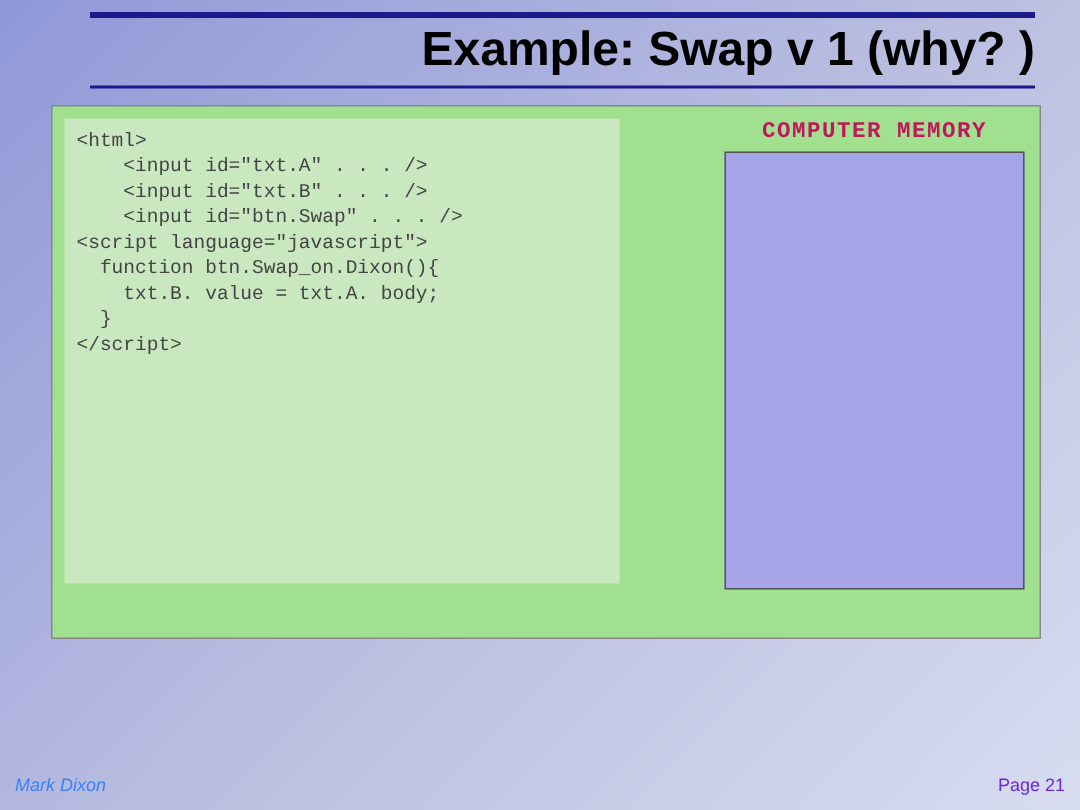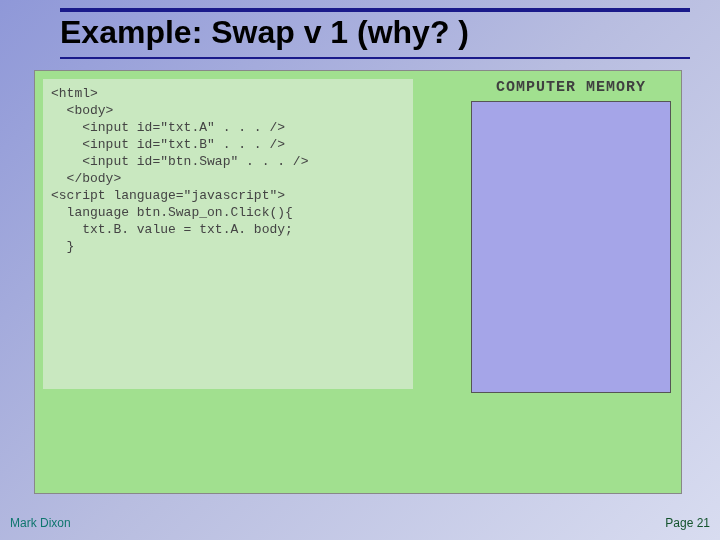--- a/index.html
+++ b/index.html
@@ -12,28 +12,28 @@
   .title-bar {
     border-top: 4px solid #1a1a8a;
     border-bottom: 2px solid #1a1a8a;
     margin: 8px 30px 0 60px;
     padding: 2px 0 6px 0;
   }
   .title {
     font-size: 32px;
     font-weight: bold;
     color: #000;
-    text-align: left;
+    text-align: right;
   }
   .panel {
     position: absolute;
     top: 70px;
     left: 34px;
-    right: 38px;
-    height: 424px;
+    right: 26px;
+    height: 356px;
     background: #a1e08f;
     border: 1px solid #888;
   }
   .code-box {
     position: absolute;
     top: 8px;
     left: 8px;
     width: 370px;
     height: 310px;
     background: #c9e8c0;
@@ -48,67 +48,67 @@
   }
   .mem-title {
     position: absolute;
     top: 8px;
     right: 10px;
     width: 200px;
     text-align: center;
     font-family: "Courier New", Courier, monospace;
     font-weight: bold;
     font-size: 15px;
-    color: #404040;
+    color: #be185d;
     letter-spacing: 1px;
   }
   .mem-box {
     position: absolute;
     top: 30px;
     right: 10px;
     width: 200px;
     height: 292px;
     background: #a5a5e8;
     border: 1px solid #555;
   }
   .footer-left {
     position: absolute;
     bottom: 10px;
     left: 10px;
     font-size: 12px;
-    color: #0f766e;
+    color: #3b82f6;
+    font-style: italic;
   }
   .footer-right {
     position: absolute;
     bottom: 10px;
     right: 10px;
     font-size: 12px;
-    color: #14532d;
+    color: #6d28d9;
   }
 </style>
 </head>
 <body>
 
 <div class="title-bar">
   <div class="title">Example: Swap v 1 (why? )</div>
 </div>
 
 <div class="panel">
   <div class="code-box">
     <div class="code-line">&lt;html&gt;</div>
-    <div class="code-line">  &lt;body&gt;</div>
     <div class="code-line">    &lt;input id="txt.A" . . . /&gt;</div>
     <div class="code-line">    &lt;input id="txt.B" . . . /&gt;</div>
     <div class="code-line">    &lt;input id="btn.Swap" . . . /&gt;</div>
-    <div class="code-line">  &lt;/body&gt;</div>
     <div class="code-line"></div>
     <div class="code-line"></div>
     <div class="code-line">&lt;script language="javascript"&gt;</div>
-    <div class="code-line">  language btn.Swap_on.Click(){</div>
+    <div class="code-line">  function btn.Swap_on.Dixon(){</div>
     <div class="code-line">    txt.B. value = txt.A. body;</div>
     <div class="code-line">  }</div>
+    <div class="code-line">&lt;/script&gt;</div>
   </div>
   <div class="mem-title">COMPUTER MEMORY</div>
   <div class="mem-box"></div>
 </div>
 
 <div class="footer-left">Mark Dixon</div>
 <div class="footer-right">Page 21</div>
 
 </body></html>

